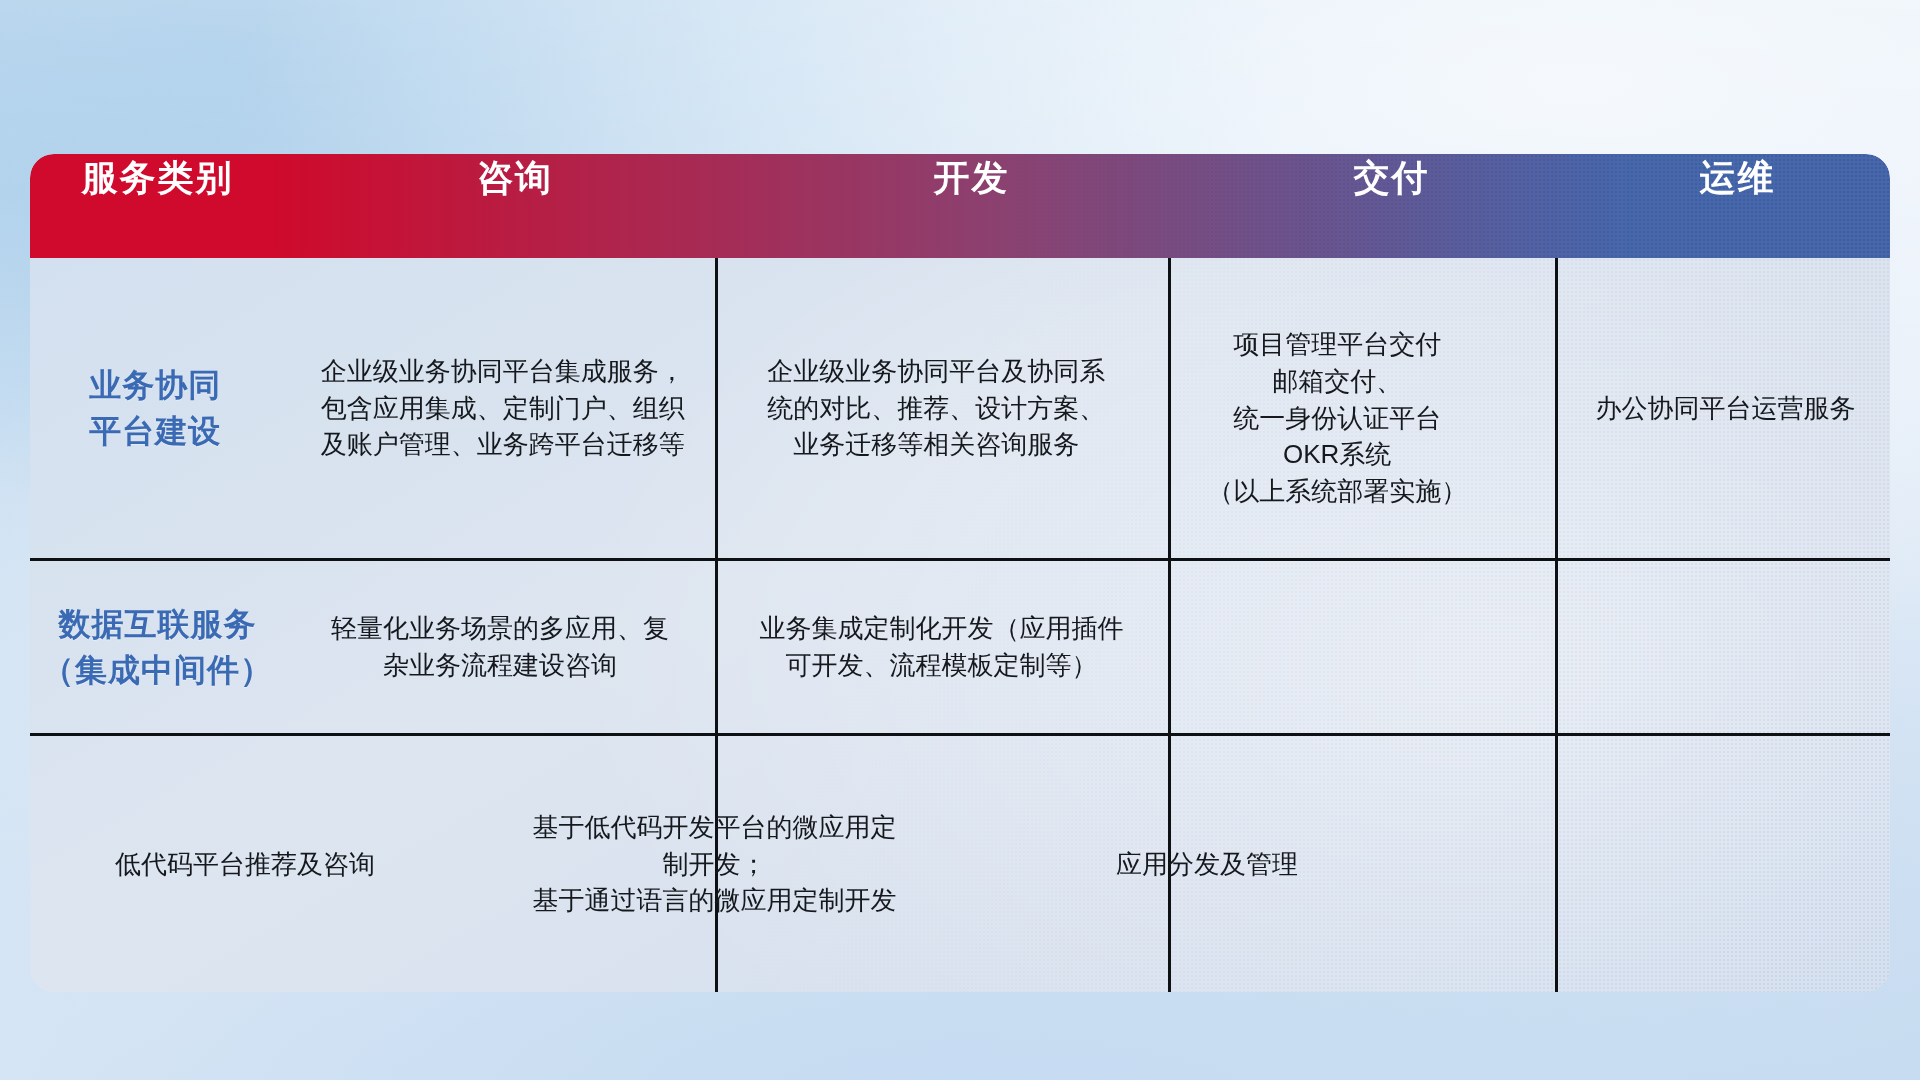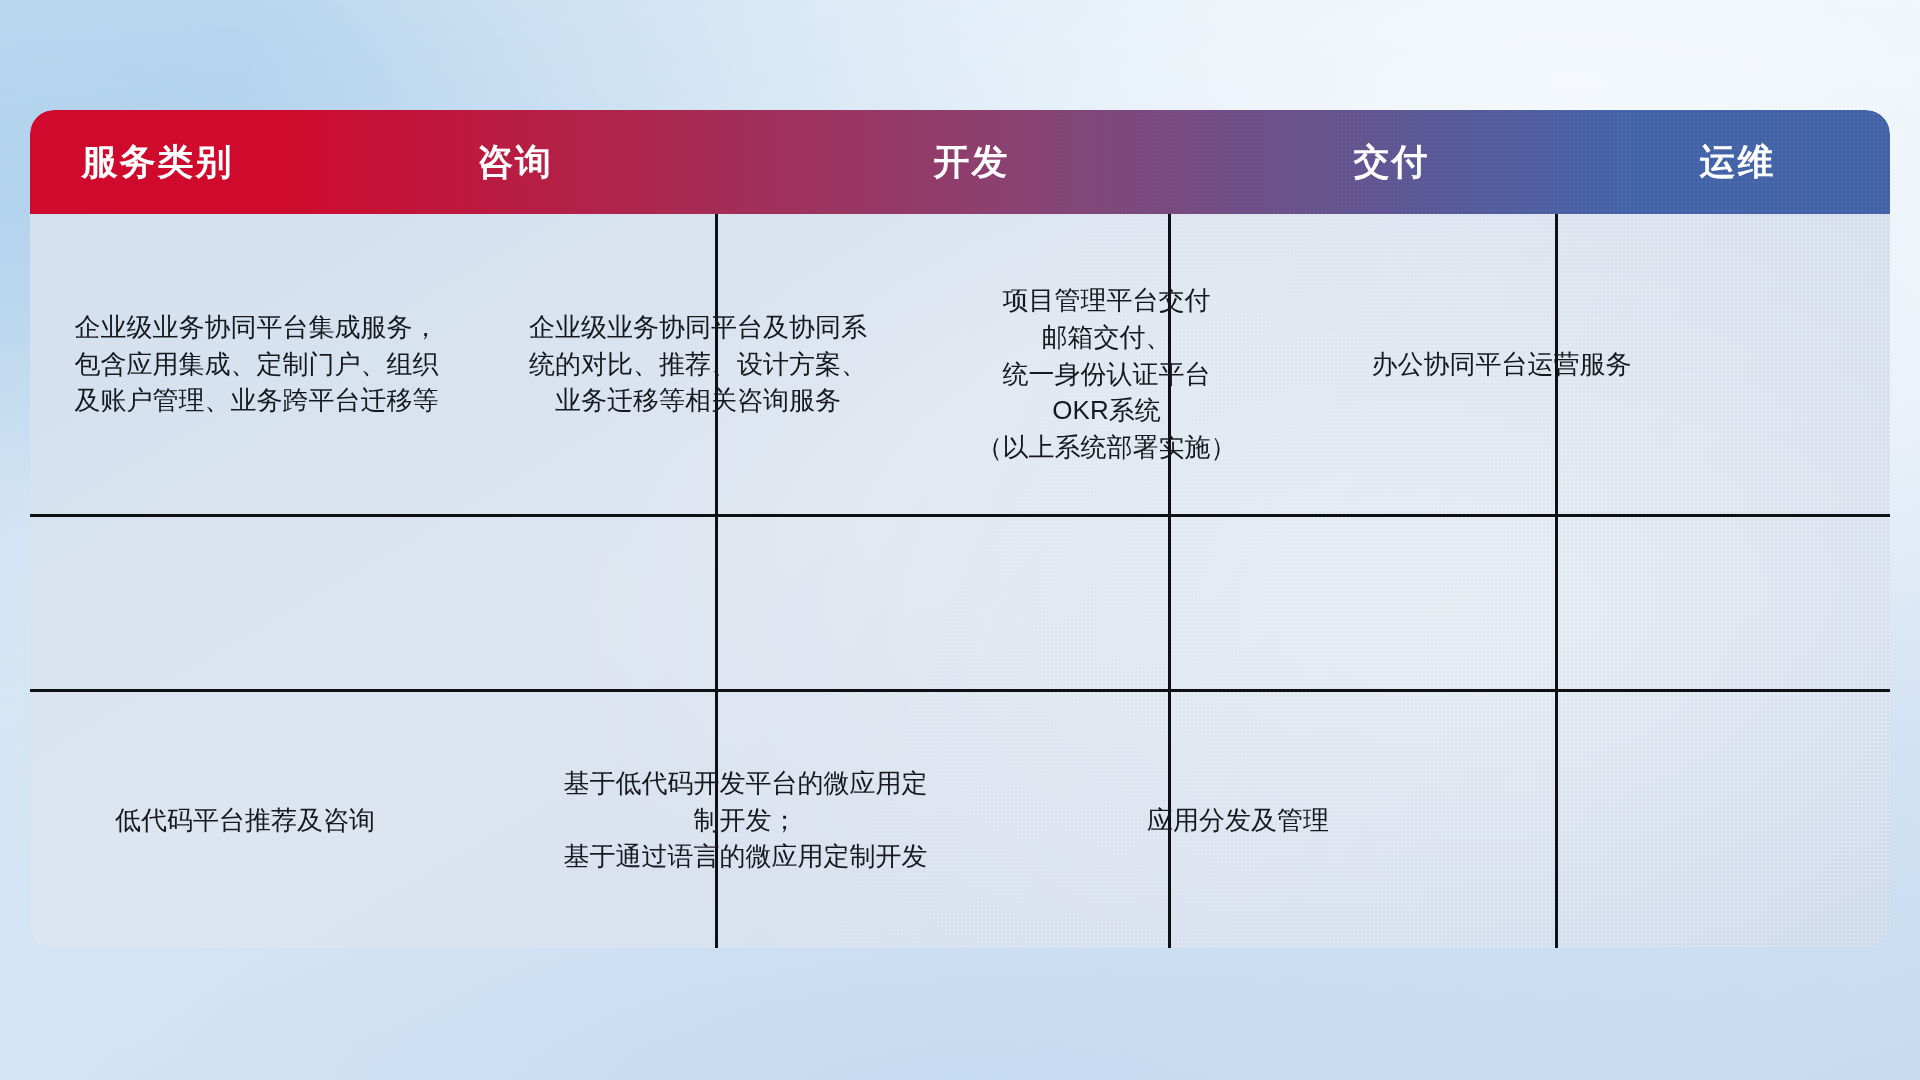--- a/index.html
+++ b/index.html
@@ -42,22 +42,23 @@
     height: 838px;
     border-radius: 24px;
   }
 
   
   #table-header {
     position: relative;
     height: 104px;
     border-radius: 24px 24px 0 0;
     display: flex;
-    align-items: center;
+    align-items: flex-start;
     overflow: hidden;
+    margin-top: 44px;
   }
   #table-header .hdr-grad {
     position: absolute;
     inset: 0;
     border-radius: 24px 24px 0 0;
   }
   #table-header .hdr-noise {
     position: absolute;
     inset: 0;
     border-radius: 24px 24px 0 0;
@@ -160,37 +161,49 @@
     <div class="body-noise"></div>
 
     <div class="hline" style="top: 300px; background: rgb(14, 17, 20);"></div>
     <div class="hline" style="top: 475px; background: rgb(14, 17, 20);"></div>
 
     <div class="vline" style="left: 685px; top: 0px; height: 734px; background: rgb(14, 17, 20);"></div>
     <div class="vline" style="left: 1138px; top: 0px; height: 734px; background: rgb(14, 17, 20);"></div>
     <div class="vline" style="left: 1525px; top: 0px; height: 734px; background: rgb(14, 17, 20);"></div>
 
     <div class="grid-row" style="top:0; height:300px;">
+      <div class="cell row-label" style="width: 255px; color: rgb(58, 106, 180);">业务协同
+平台建设</div>
       <div class="cell" style="width:453px;">企业级业务协同平台集成服务，
 包含应用集成、定制门户、组织
 及账户管理、业务跨平台迁移等</div>
       <div class="cell" style="width:430px;">企业级业务协同平台及协同系
 统的对比、推荐、设计方案、
 业务迁移等相关咨询服务</div>
       <div class="cell" style="width:387px;margin-top:20px;">项目管理平台交付
 邮箱交付、
 统一身份认证平台
 OKR系统
 （以上系统部署实施）</div>
       <div class="cell" style="width:335px;margin-left:34px;">办公协同平台运营服务</div>
     </div>
 
+    <div class="grid-row" style="top:303px; height:172px;">
+      <div class="cell row-label" style="width: 255px; color: rgb(58, 106, 180);">数据互联服务
+（集成中间件）</div>
+      <div class="cell" style="width:430px;">轻量化业务场景的多应用、复
+杂业务流程建设咨询</div>
+      <div class="cell" style="width:453px;">业务集成定制化开发（应用插件
+可开发、流程模板定制等）</div>
+      <div class="cell" style="width:387px;"></div>
+      <div class="cell" style="width:335px;"></div>
+    </div>
 
     <div class="grid-row" style="top:478px; height:256px;">
       <div class="cell" style="width:430px;">低代码平台推荐及咨询</div>
-      <div class="cell" style="width:509px;margin-left:31px;">基于低代码开发平台的微应用定
+      <div class="cell" style="width:509px;">基于低代码开发平台的微应用定
 制开发；
 基于通过语言的微应用定制开发</div>
       <div class="cell" style="width:396px;margin-left:40px;">应用分发及管理</div>
       <div class="cell" style="width:335px;"></div>
     </div>
   </div>
 </div>
 
 </body></html>

